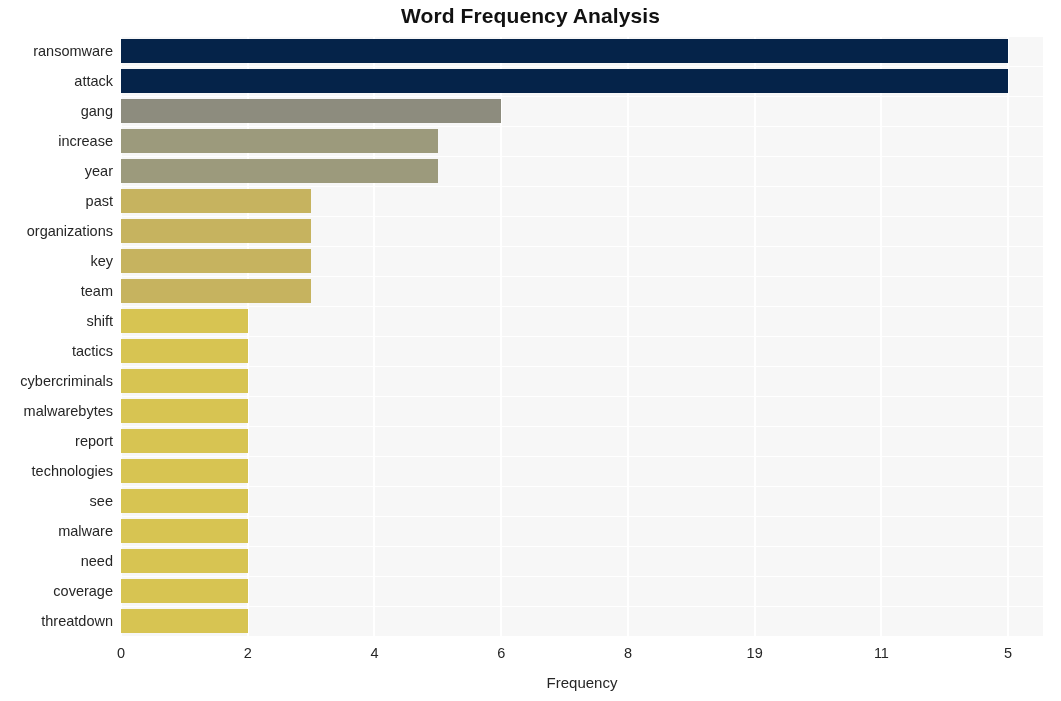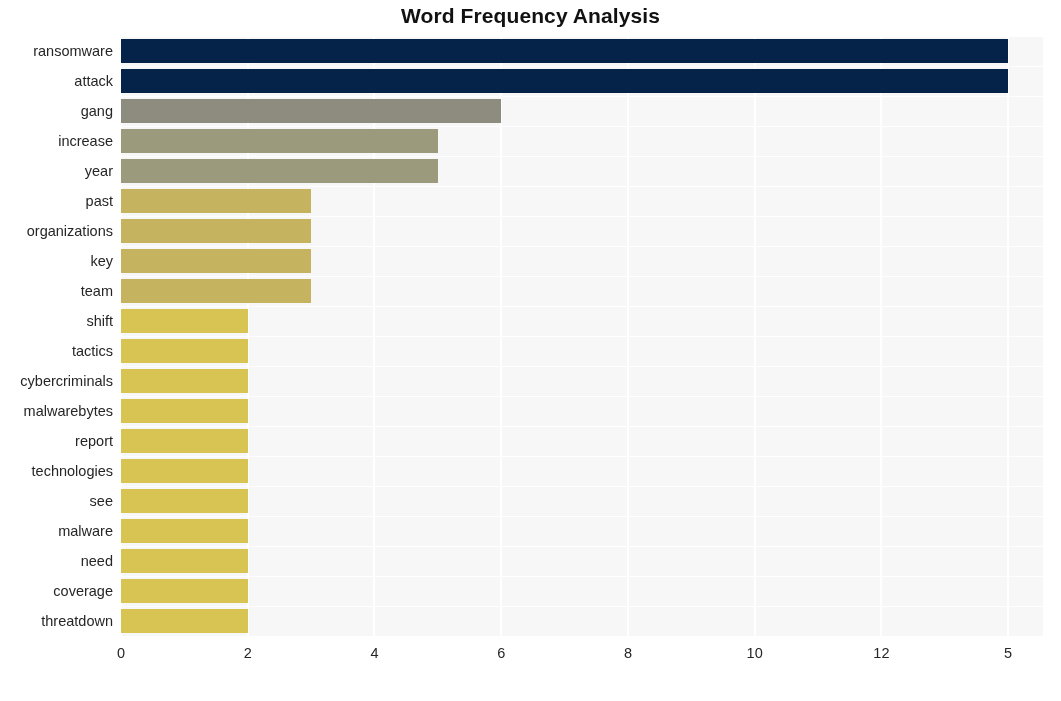--- a/index.html
+++ b/index.html
@@ -197,19 +197,20 @@
         <div class="bar" title="threatdown: 2" style="top: 573px; width: 126.735px; background: rgb(215, 196, 82);"></div>
       </div>
   </div>
 
   <div id="xtick-labels">
       <div class="xtick" style="left: 121px;">0</div>
       <div class="xtick" style="left: 247.735px;">2</div>
       <div class="xtick" style="left: 374.471px;">4</div>
       <div class="xtick" style="left: 501.206px;">6</div>
       <div class="xtick" style="left: 627.942px;">8</div>
-      <div class="xtick" style="left: 754.677px;">10</div>
-      <div class="xtick" style="left: 881.412px;">12</div>
+      <div class="xtick" style="left: 754.677px;">19</div>
+      <div class="xtick" style="left: 881.412px;">11</div>
       <div class="xtick" style="left: 1008.15px;">5</div>
     </div>
 
+  <div id="xaxis-label">Frequency</div>
 
 </div>
 
 </body></html>

